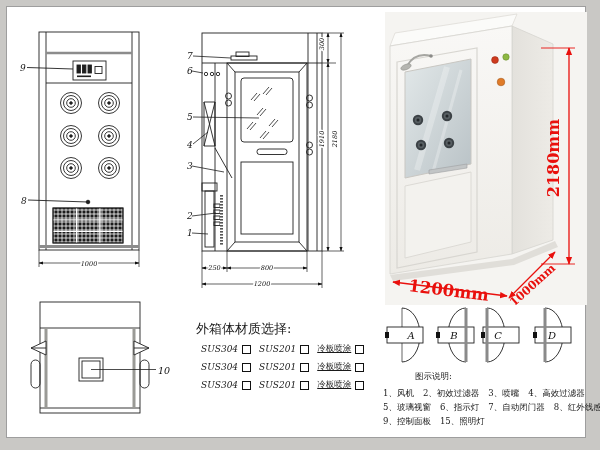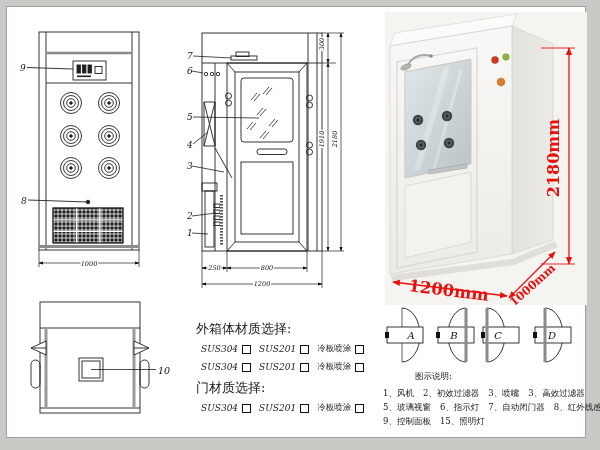--- a/index.html
+++ b/index.html
@@ -13,21 +13,21 @@
   .dim{font-size:6.5px;font-style:italic;fill:#111;paint-order:stroke;stroke:#fff;stroke-width:2.4px;}
   .lbl{font-size:9px;font-style:italic;fill:#111;}
   .opt-letter{font-size:10px;font-style:italic;fill:#111;}
   .red-dim{font-weight:bold;fill:#e9100d;}
   
   .mat{position:absolute;left:196px;top:314px;width:184px;}
   .mat-title{font-size:13px;font-family:"DejaVu Serif",serif;margin:6px 0 5px 0;}
   .mat-row{display:flex;gap:8px;margin:0 0 6px 5px;align-items:center;}
   .mat-opt{display:inline-flex;align-items:center;white-space:nowrap;}
   .sus{font:italic 9px "DejaVu Serif",serif;}
-  .cjk{font-size:8.5px;font-family:"DejaVu Serif",serif;}
+  .cjk{font-size:8.5px;font-family:"DejaVu Serif",serif;text-decoration:underline;}
   .cb{width:7px;height:7px;border:1.2px solid #111;display:inline-block;margin-left:4px;background:#fff;}
   
   .legend{position:absolute;left:383px;top:371px;width:214px;font-family:"DejaVu Serif",serif;}
   .lg-title{font-size:8.5px;margin-bottom:3px;padding-left:32px;}
   .lg-row{font-size:8.5px;line-height:14px;display:flex;}
   .lg-row span{margin-right:9px;white-space:nowrap;}
 </style>
 </head>
 <body>
 
@@ -377,21 +377,20 @@
         </span>
       <span class="mat-opt">
           <span class="sus">SUS201</span>
           <span class="cb"></span>
         </span>
       <span class="mat-opt">
           <span class="cjk">冷板喷涂</span>
           <span class="cb"></span>
         </span>
     </div>
-    <div class="mat-title">门材质选择:</div>
     <div class="mat-row">
       <span class="mat-opt">
           <span class="sus">SUS304</span>
           <span class="cb"></span>
         </span>
       <span class="mat-opt">
           <span class="sus">SUS201</span>
           <span class="cb"></span>
         </span>
       <span class="mat-opt">
@@ -433,21 +432,21 @@
     <text class="opt-letter" text-anchor="middle" x="115" y="39">C</text>
     <text class="opt-letter" text-anchor="middle" x="169" y="39">D</text>
   </svg>
 
   <div class="legend">
     <div class="lg-title">图示说明:</div>
     <div class="lg-row">
       <span>1、风机</span>
       <span>2、初效过滤器</span>
       <span>3、喷嘴</span>
-      <span>3、高效过滤器</span>
+      <span>4、高效过滤器</span>
     </div>
     <div class="lg-row">
       <span>5、玻璃视窗</span>
       <span>6、指示灯</span>
       <span>7、自动闭门器</span>
       <span>8、红外线感应器</span>
     </div>
     <div class="lg-row">
       <span>9、控制面板</span>
       <span>15、照明灯</span>

